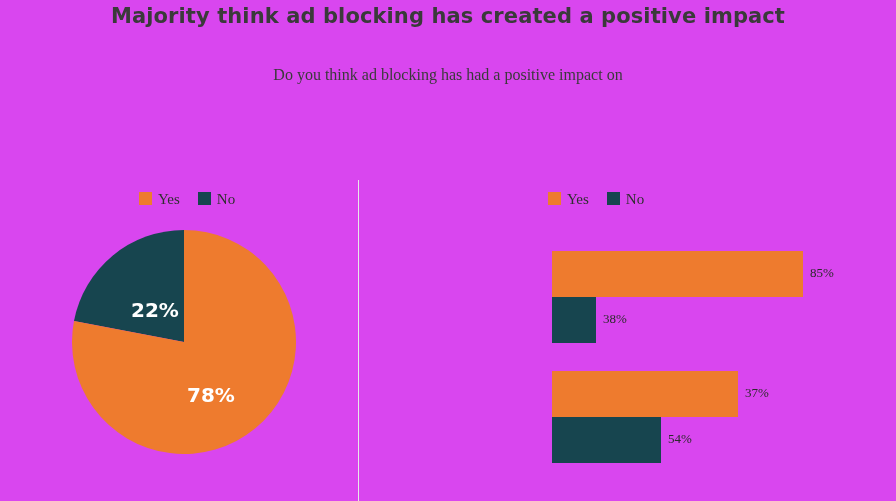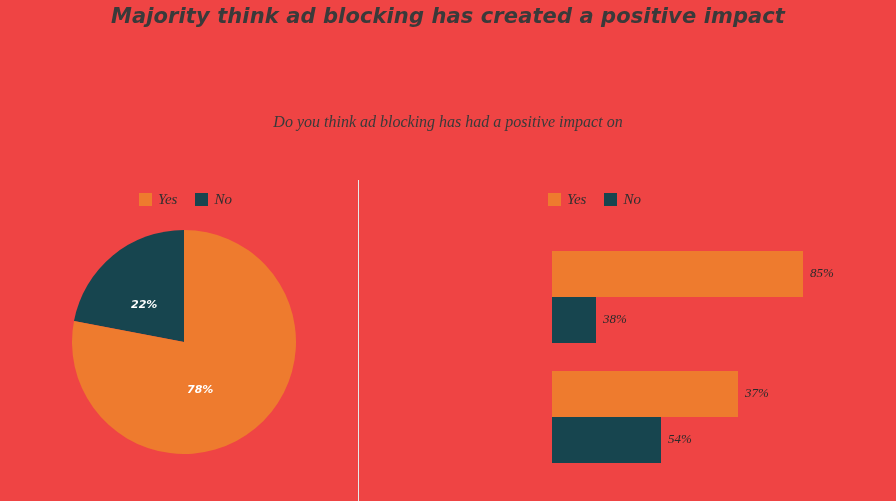--- a/index.html
+++ b/index.html
@@ -8,23 +8,22 @@
     background: #ffffff;
   }
   body {
     font-family: "Liberation Serif", serif;
     color: #231f20;
   }
   #canvas {
     position: relative;
     width: 896px;
     height: 501px;
-    background: #ef4444;
+    background: #d946ef;
     overflow: hidden;
-    font-style: italic;
   }
 
   
   .chart-title {
     position: absolute;
     left: 0;
     top: 4px;
     width: 896px;
     text-align: center;
     font-family: "DejaVu Sans", sans-serif;
@@ -37,21 +36,20 @@
   .chart-subtitle {
     position: absolute;
     left: 0;
     top: 64px;
     width: 896px;
     text-align: center;
     font-family: "Liberation Serif", serif;
     font-size: 16px;
     line-height: 22px;
     color: #3a3a3a;
-    margin-top: 47px;
   }
   .chart-subtitle span { display: block; }
 
   
   .panel-divider {
     position: absolute;
     left: 358px;
     top: 180px;
     width: 1px;
     height: 321px;
@@ -62,21 +60,21 @@
   .legend {
     position: absolute;
     display: flex;
     align-items: center;
     font-family: "Liberation Serif", serif;
     font-size: 15px;
     color: #2f2f2f;
   }
   .legend-entry {
     display: flex;
-    align-items: center;
+    align-items: flex-start;
     margin-right: 18px;
   }
   .legend-entry:last-child { margin-right: 0; }
   .legend-swatch {
     width: 13px;
     height: 13px;
     margin-right: 6px;
     display: inline-block;
   }
   .legend-label { line-height: 1; }
@@ -88,21 +86,21 @@
   .pie-wrap {
     position: absolute;
     left: 72px;
     top: 230px;
     width: 224px;
     height: 224px;
   }
   .pie-label {
     position: absolute;
     font-family: "DejaVu Sans", sans-serif;
-    font-size: 11px;
+    font-size: 20px;
     font-weight: 600;
     color: #ffffff;
     white-space: nowrap;
   }
   #pie-label-no  { left: 131px; top: 298px; }
   #pie-label-yes { left: 187px; top: 383px; }
 
   
   .bar-area {
     position: absolute;

